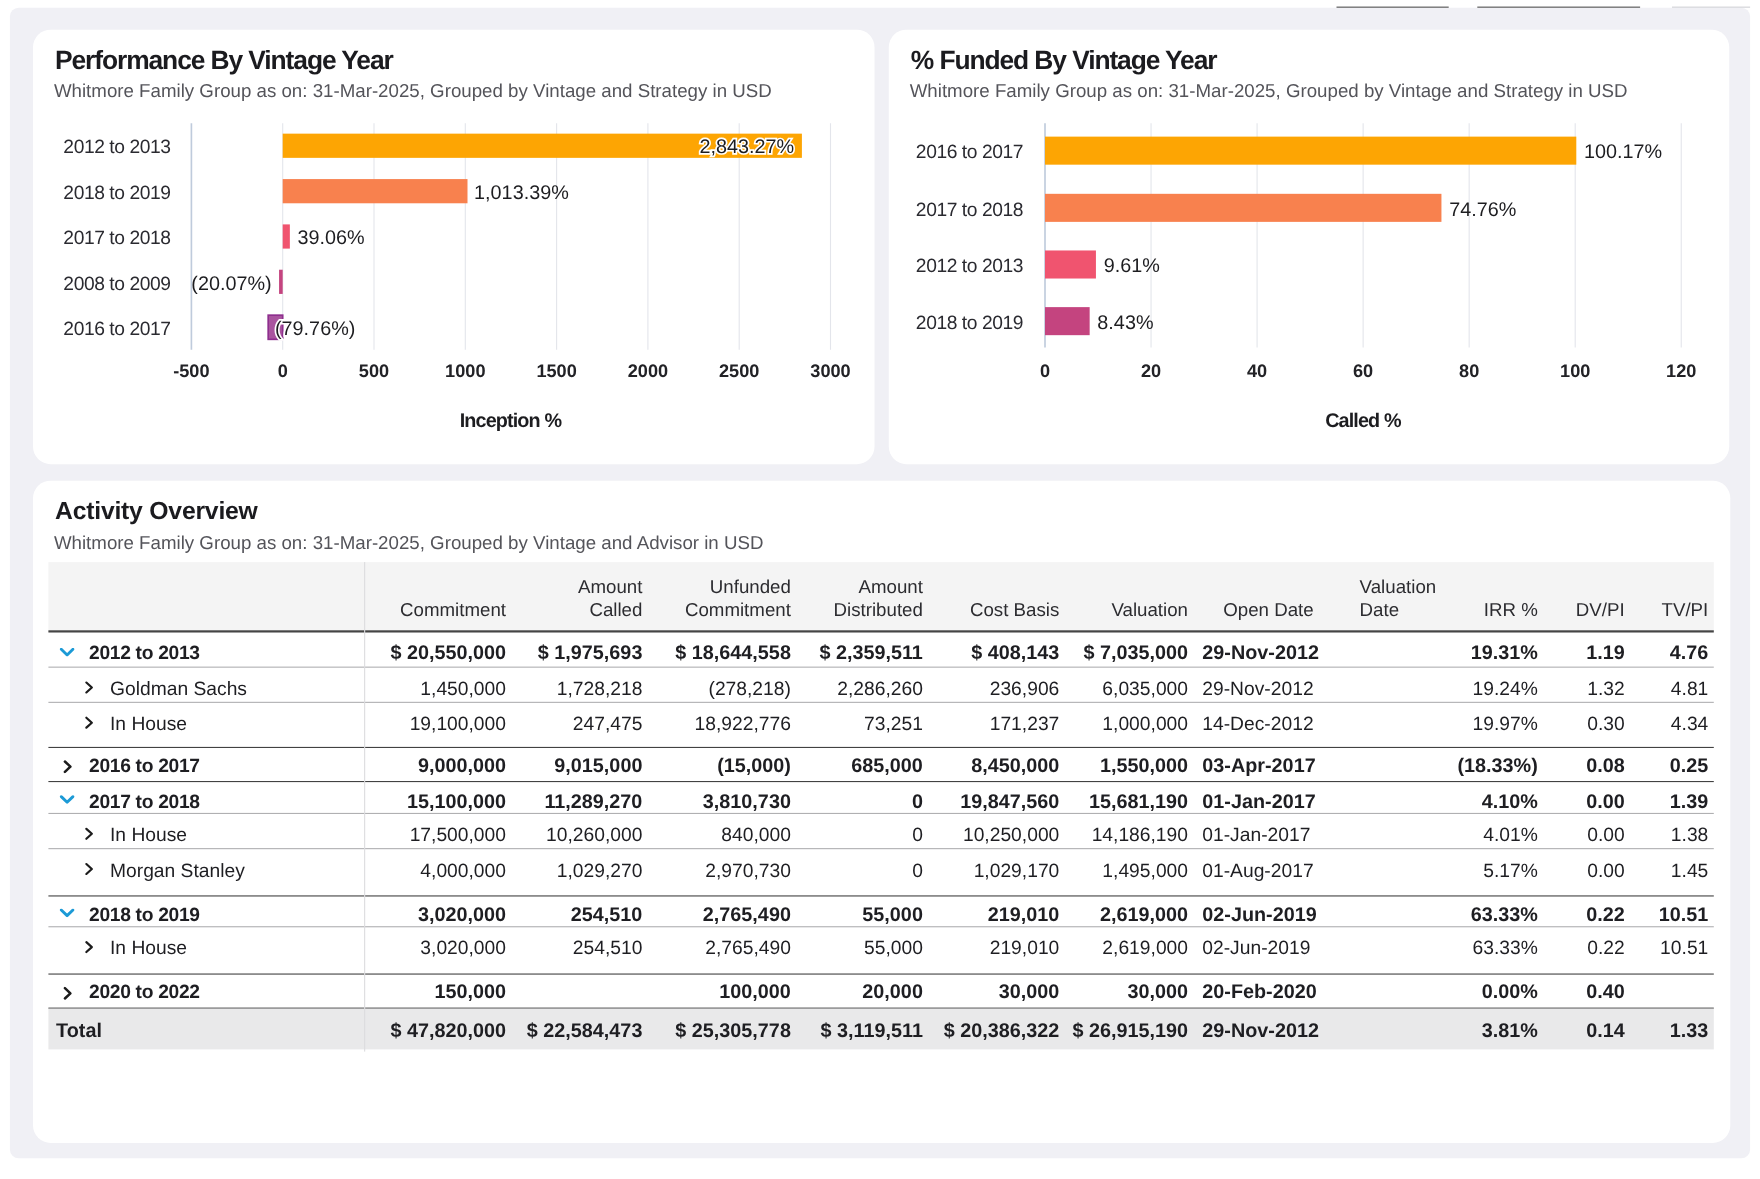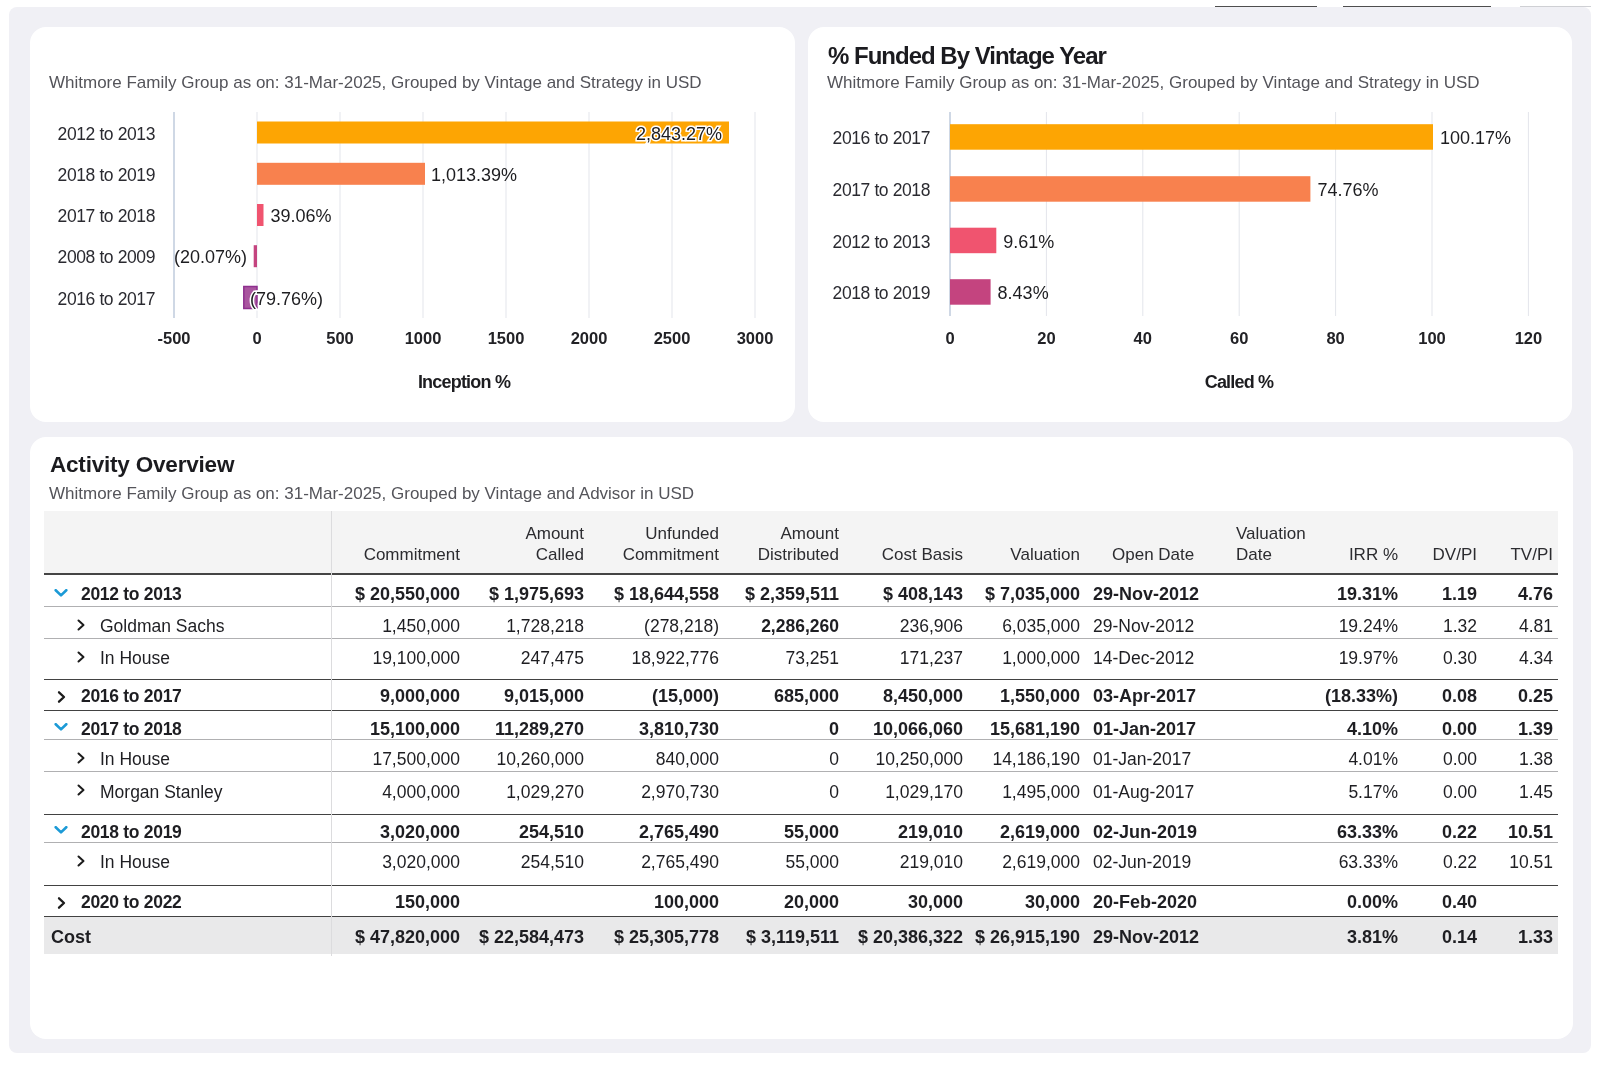--- a/index.html
+++ b/index.html
@@ -29,20 +29,21 @@
 </style>
 </head>
 <body>
 <div id="page">
   <div class="bg"></div>
   <div class="seg" style="left:1215px;width:102px;background:#4e4e4e;"></div>
   <div class="seg" style="left:1343px;width:148px;background:#4e4e4e;"></div>
   <div class="seg" style="left:1520px;width:71px;background:#cfd0d4;"></div>
 
   <div class="card" style="left:30px; top:27px; width:765px; height:395px;"></div>
+  <div class="title" style="left:50px; top:44px;">Performance By Vintage Year</div>
   <div class="subtitle" style="left:49px; top:74px;">Whitmore Family Group as on: 31-Mar-2025, Grouped by Vintage and Strategy in USD</div>
   <svg id="chart1" style="position:absolute; left:30px; top:27px;" width="765" height="395" viewBox="30 27 765 395">
     <g stroke="#E3E5EB" stroke-width="1">
       <line x1="257" y1="112" x2="257" y2="318"></line>
       <line x1="340" y1="112" x2="340" y2="318"></line>
       <line x1="423" y1="112" x2="423" y2="318"></line>
       <line x1="506" y1="112" x2="506" y2="318"></line>
       <line x1="589" y1="112" x2="589" y2="318"></line>
       <line x1="672" y1="112" x2="672" y2="318"></line>
       <line x1="755" y1="112" x2="755" y2="318"></line>
@@ -156,21 +157,21 @@
         <div class="c" style="right:5px;">4.76</div>
       </div>
       <div class="trow lb">
         <svg class="chev" style="left:32px;" width="10" height="14" viewBox="0 0 10 14">
             <path d="M2.5 2.5l5 4.5-5 4.5" fill="none" stroke="#1c1c1c" stroke-width="2" stroke-linecap="round" stroke-linejoin="round"></path>
           </svg>
         <div class="c" style="left:56px;">Goldman Sachs</div>
         <div class="c" style="right:1098px;">1,450,000</div>
         <div class="c" style="right:974px;">1,728,218</div>
         <div class="c" style="right:839px;">(278,218)</div>
-        <div class="c" style="right:719px;font-weight:bold;">2,286,260</div>
+        <div class="c" style="right:719px;">2,286,260</div>
         <div class="c" style="right:595px;">236,906</div>
         <div class="c" style="right:478px;">6,035,000</div>
         <div class="c" style="left:1049px;">29-Nov-2012</div>
         <div class="c" style="right:160px;">19.24%</div>
         <div class="c" style="right:81px;">1.32</div>
         <div class="c" style="right:5px;">4.81</div>
       </div>
       <div class="trow" style="height:31px;">
         <svg class="chev" style="left:32px;" width="10" height="14" viewBox="0 0 10 14">
             <path d="M2.5 2.5l5 4.5-5 4.5" fill="none" stroke="#1c1c1c" stroke-width="2" stroke-linecap="round" stroke-linejoin="round"></path>
@@ -209,21 +210,21 @@
     <div class="sect" style="padding-bottom:9.5px;">
       <div class="trow g lb" style="height:29px;">
         <svg class="chev" style="left:10px;" width="14" height="8" viewBox="0 0 14 8">
             <path d="M1.7 1.2l5.3 5.2 5.3-5.2" fill="none" stroke="#1C9AD6" stroke-width="2.6" stroke-linecap="round" stroke-linejoin="round"></path>
           </svg>
         <div class="c" style="left:37px;">2017 to 2018</div>
         <div class="c" style="right:1098px;">15,100,000</div>
         <div class="c" style="right:974px;">11,289,270</div>
         <div class="c" style="right:839px;">3,810,730</div>
         <div class="c" style="right:719px;">0</div>
-        <div class="c" style="right:595px;">10,066,060</div>
+        <div class="c" style="right:595px;">19,847,560</div>
         <div class="c" style="right:478px;">15,681,190</div>
         <div class="c" style="left:1049px;">01-Jan-2017</div>
         <div class="c" style="right:160px;">4.10%</div>
         <div class="c" style="right:81px;">0.00</div>
         <div class="c" style="right:5px;">1.39</div>
       </div>
       <div class="trow lb" style="height:32px;">
         <svg class="chev" style="left:32px;" width="10" height="14" viewBox="0 0 10 14">
             <path d="M2.5 2.5l5 4.5-5 4.5" fill="none" stroke="#1c1c1c" stroke-width="2" stroke-linecap="round" stroke-linejoin="round"></path>
           </svg>
@@ -302,21 +303,21 @@
         <div class="c" style="right:719px;">20,000</div>
         <div class="c" style="right:595px;">30,000</div>
         <div class="c" style="right:478px;">30,000</div>
         <div class="c" style="left:1049px;">20-Feb-2020</div>
         <div class="c" style="right:160px;">0.00%</div>
         <div class="c" style="right:81px;">0.40</div>
         <div class="c" style="right:5px;margin-top:32px;">1.00</div>
       </div>
     </div>
     <div class="ttl">
-      <div class="c" style="left:7px;">Cost</div>
+      <div class="c" style="left:7px;">Total</div>
       <div class="c" style="right:1098px;">$ 47,820,000</div>
       <div class="c" style="right:974px;">$ 22,584,473</div>
       <div class="c" style="right:839px;">$ 25,305,778</div>
       <div class="c" style="right:719px;">$ 3,119,511</div>
       <div class="c" style="right:595px;">$ 20,386,322</div>
       <div class="c" style="right:478px;">$ 26,915,190</div>
       <div class="c" style="left:1049px;">29-Nov-2012</div>
       <div class="c" style="right:160px;">3.81%</div>
       <div class="c" style="right:81px;">0.14</div>
       <div class="c" style="right:5px;">1.33</div>

